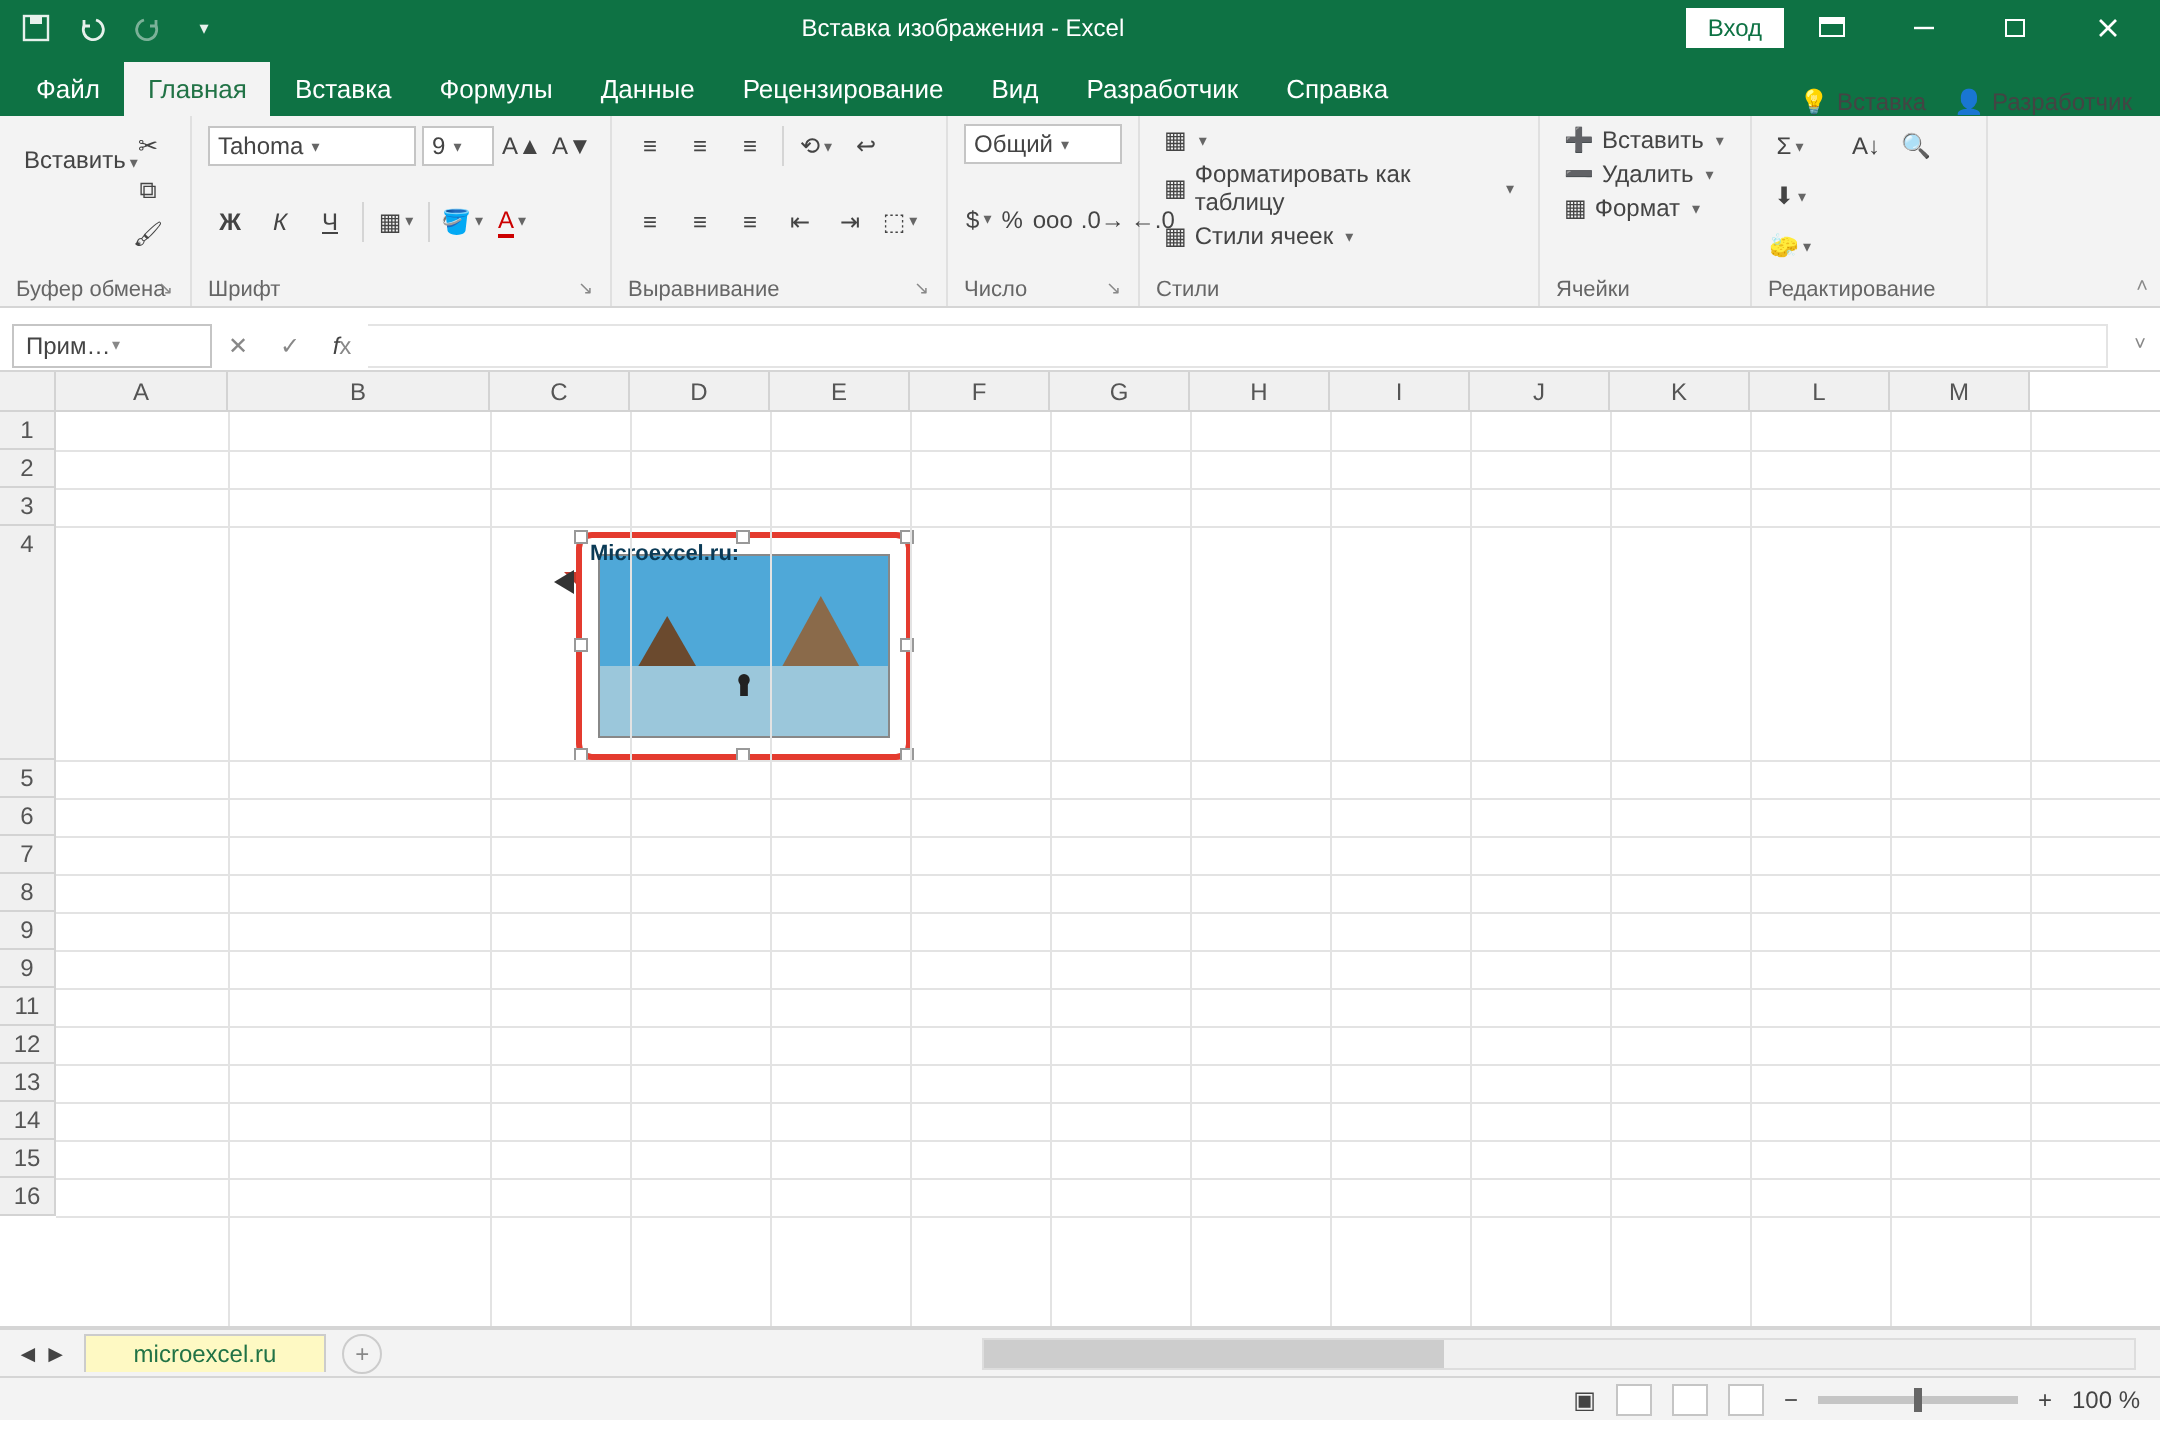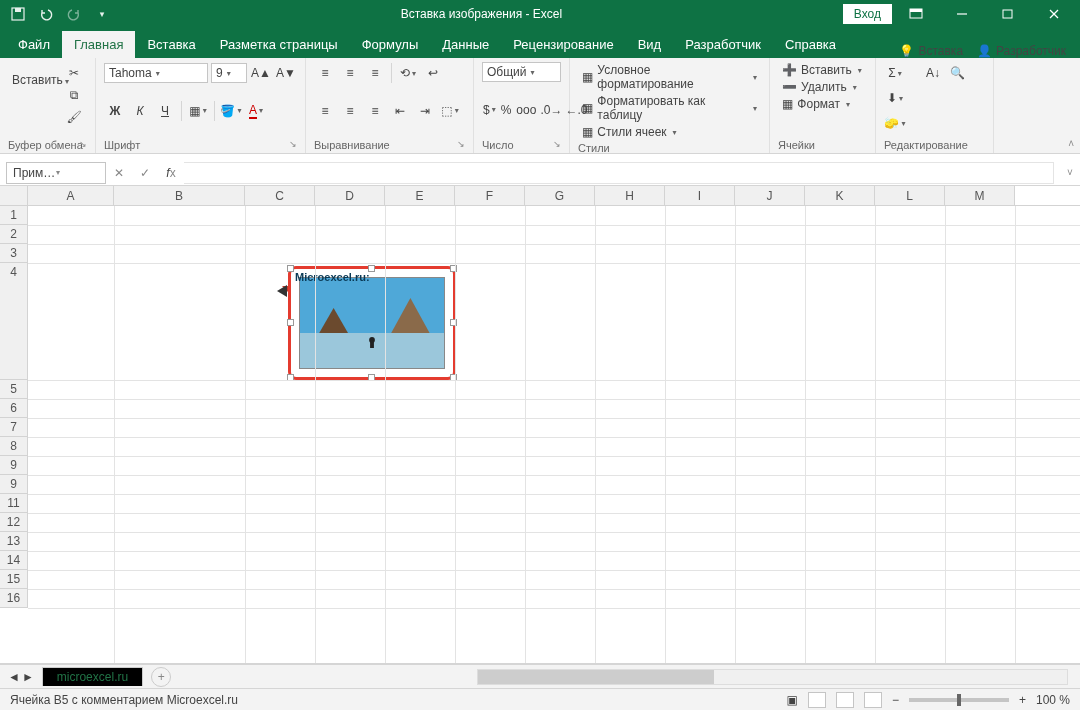--- a/index.html
+++ b/index.html
@@ -54,21 +54,21 @@
 .gridline-v{position:absolute;top:0;bottom:0;width:1px;background:#e3e3e3;}
 .gridline-h{position:absolute;left:0;right:0;height:1px;background:#e3e3e3;}
 .comment-box{position:absolute;border:3px solid #e43b2f;border-radius:8px;background:transparent;}
 .comment-inner{position:absolute;inset:8px;background:linear-gradient(to bottom,#5bb4df 0%,#2e80b8 35%,#8c6b4a 36%,#b8967a 38%,#4a9dc8 42%,#2b6a94 60%,#8ab6cc 75%,#d5e5ec 100%);border:1px solid #888;}
 .comment-label{position:absolute;top:2px;left:4px;font-weight:bold;font-size:11px;color:#0a3a56;}
 .sel-handle{position:absolute;width:7px;height:7px;background:#fff;border:1px solid #999;}
 .comment-arrow{position:absolute;width:0;height:0;border-top:6px solid transparent;border-bottom:6px solid transparent;border-right:10px solid #333;}
 .redtri{position:absolute;width:0;height:0;border-left:6px solid transparent;border-top:6px solid #c0392b;}
 .sheetbar{height:24px;background:#f3f3f3;border-top:1px solid #d5d5d5;display:flex;align-items:center;}
 .sheet-nav{display:flex;gap:2px;padding:0 8px;color:#888;}
-.sheet-tab{background:#000000;border:1px solid #ccc;border-bottom:none;padding:2px 14px;font-size:12px;color:#217346;}
+.sheet-tab{background:#fef9c3;border:1px solid #ccc;border-bottom:none;padding:2px 24px;font-size:12px;color:#217346;}
 .newsheet{width:20px;height:20px;border:1px solid #ccc;border-radius:50%;margin-left:8px;text-align:center;line-height:18px;color:#888;}
 .hscroll{flex:1;margin:0 12px;height:16px;background:#f0f0f0;border:1px solid #ddd;position:relative;}
 .hscroll-thumb{position:absolute;left:0;top:0;bottom:0;width:40%;background:#cdcdcd;}
 .statusbar{height:22px;background:#f3f3f3;display:flex;align-items:center;padding:0 10px;font-size:11px;color:#555;border-top:1px solid #d5d5d5;}
 .status-right{margin-left:auto;display:flex;align-items:center;gap:10px;}
 .view-btn{width:18px;height:16px;border:1px solid #c5c5c5;background:#fff;}
 .zoom-slider{width:100px;height:4px;background:#c5c5c5;position:relative;}
 .zoom-thumb{position:absolute;left:48%;top:-4px;width:4px;height:12px;background:#666;}
 svg{display:block;}
 </style>
@@ -122,21 +122,20 @@
           <line x1="10" y1="2" x2="2" y2="10" stroke="#fff" stroke-width="1.3"></line>
         </svg>
       </div>
   </div>
 </div>
 
 <div class="tabbar">
   <div class="tab file">Файл</div>
   <div class="tab active">Главная</div>
   <div class="tab">Вставка</div>
-  <div class="tab">Разметка страницы</div>
   <div class="tab">Формулы</div>
   <div class="tab">Данные</div>
   <div class="tab">Рецензирование</div>
   <div class="tab">Вид</div>
   <div class="tab">Разработчик</div>
   <div class="tab">Справка</div>
   <div class="tab-right">
     <div class="helper">
         <span>💡</span>
         <span>Вставка</span>
@@ -236,21 +235,20 @@
       <div class="sm-btn">←.0</div>
     </div>
     <div class="group-label">Число</div>
     <div class="tiny-launch">↘</div>
   </div>
 
   <div class="group" style="width:200px;">
     <div style="display:flex;flex-direction:column;gap:1px;">
       <div class="cmd">
           <span>▦</span>
-          <span>Условное форматирование</span>
           <span class="dd-caret">▾</span>
         </div>
       <div class="cmd">
           <span>▦</span>
           <span>Форматировать как таблицу</span>
           <span class="dd-caret">▾</span>
         </div>
       <div class="cmd">
           <span>▦</span>
           <span>Стили ячеек</span>
@@ -416,21 +414,20 @@
   </div>
   <div class="sheet-tab">microexcel.ru</div>
   <div class="newsheet">+</div>
   <div style="flex:0.5;"></div>
   <div class="hscroll">
       <div class="hscroll-thumb"></div>
     </div>
 </div>
 
 <div class="statusbar">
-  <span>Ячейка B5 с комментарием Microexcel.ru</span>
   <div class="status-right">
     <span>▣</span>
     <div class="view-btn"></div>
     <div class="view-btn"></div>
     <div class="view-btn"></div>
     <span>−</span>
     <div class="zoom-slider">
         <div class="zoom-thumb"></div>
       </div>
     <span>+</span>

